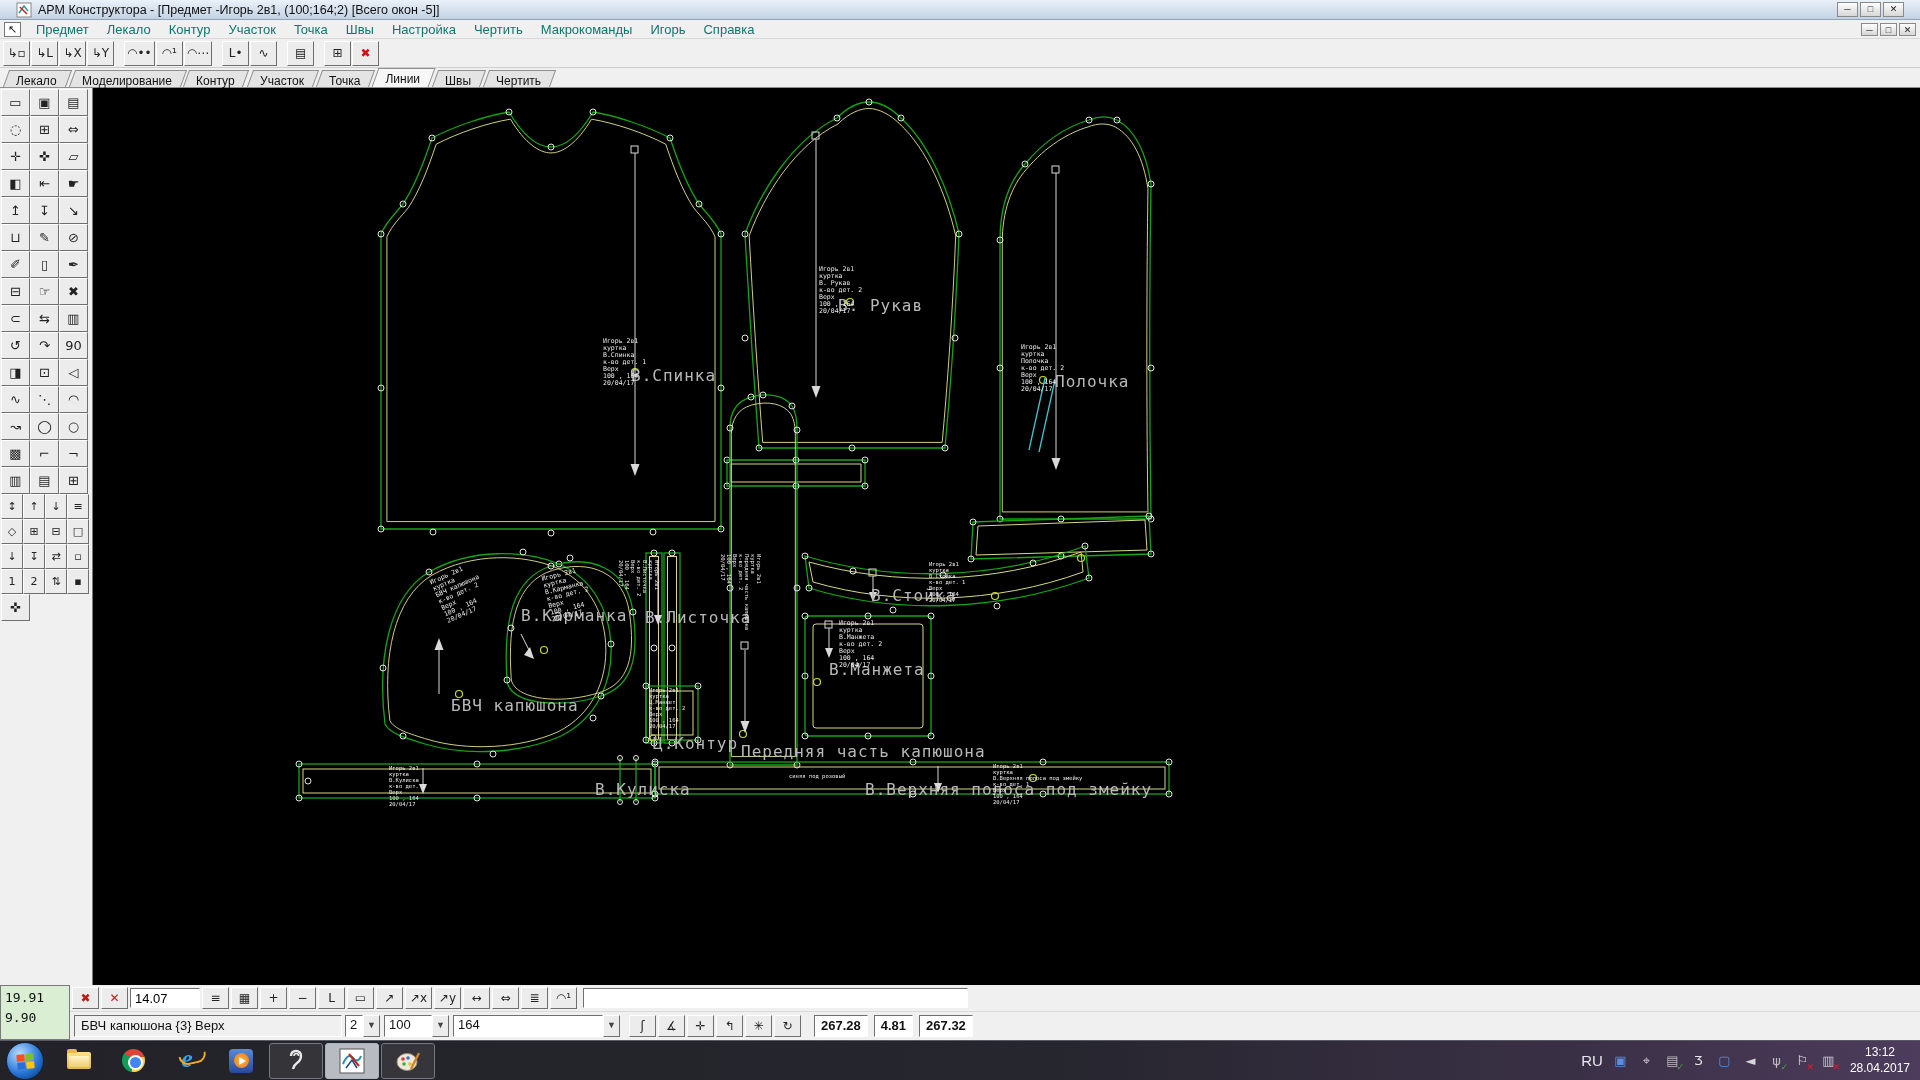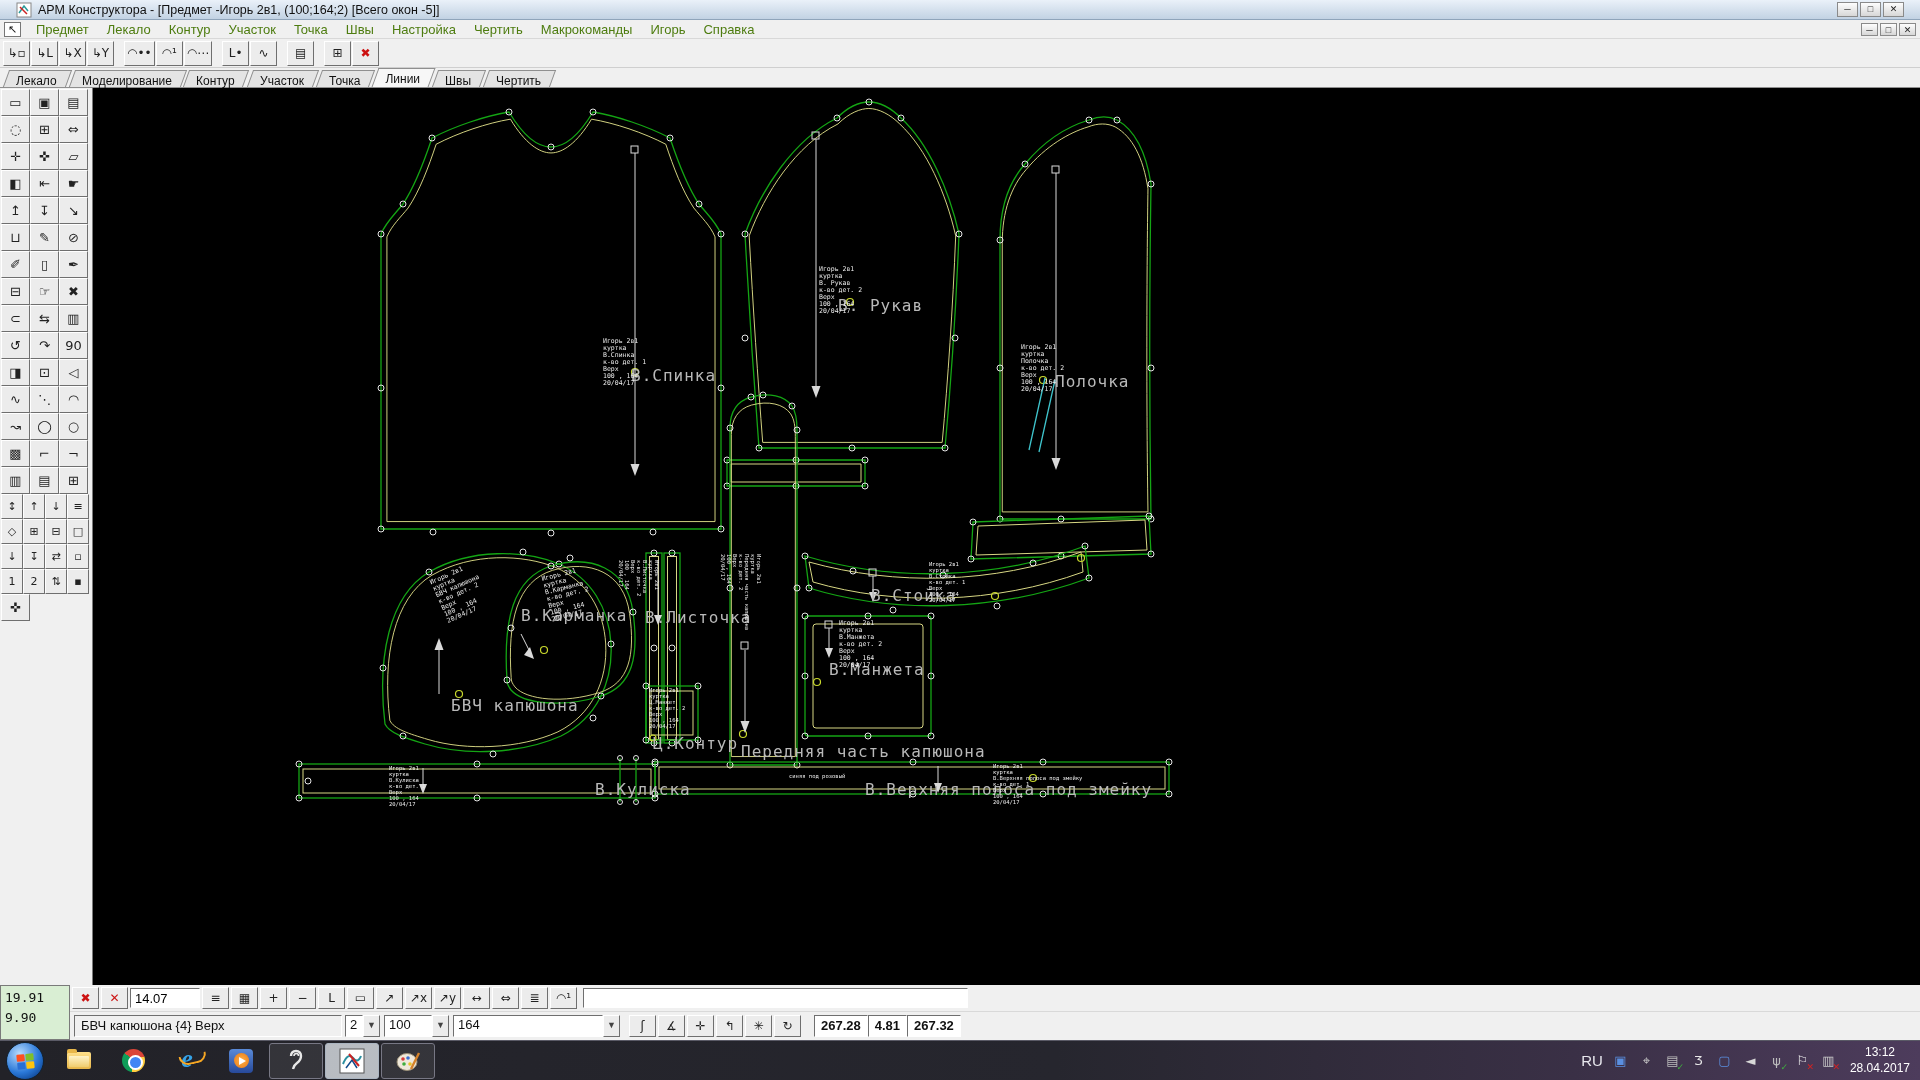--- a/index.html
+++ b/index.html
@@ -16,21 +16,21 @@
     display:flex; align-items:center; padding:0 16px; }
   #titlebar .title { font-size:12.5px; color:#111; margin-left:6px; white-space:nowrap; }
   .winbtns { margin-left:auto; display:flex; gap:2px; }
   .winbtn { width:21px; height:15px; font-size:9px; line-height:12px; text-align:center;
     color:#222; background:linear-gradient(#fdfdfd,#d7d7d7); border:1px solid #8a8a8a; }
 
   #menubar { position:absolute; left:0; top:20px; width:1920px; height:19px;
     background:#f0f0f0; border-bottom:1px solid #d8d8d8; display:flex; align-items:center; }
   .mdi-icon { width:17px; height:15px; margin:0 6px 0 4px; font-size:11px; line-height:13px;
     text-align:center; background:#fff; border:1px solid #777; color:#111; }
-  .menu-item { font-size:13px; color:#4d7c0f; padding:1px 9px; cursor:default; }
+  .menu-item { font-size:13px; color:#0f766e; padding:1px 9px; cursor:default; }
   #menubar .winbtns .winbtn { width:17px; height:13px; }
 
   #maintoolbar { position:absolute; left:0; top:39px; width:1920px; height:29px;
     background:#f0f0f0; border-bottom:1px solid #cfcfcf; display:flex; align-items:center; padding-left:3px; }
   .tb-group { display:flex; gap:1px; margin-right:10px; }
   .tb-btn { min-width:27px; height:25px; font-size:12px; line-height:22px; text-align:center;
     color:#222; padding:0 2px; font-family:"DejaVu Sans", sans-serif; }
 
   #tabstrip { position:absolute; left:0; top:68px; width:1920px; height:20px;
     background:#f0f0f0; border-bottom:1px solid #8f8f8f; display:flex; align-items:flex-end; padding-left:6px; }
@@ -680,21 +680,21 @@
           <button class="s-btn raised">↗x</button>
           <button class="s-btn raised">↗y</button>
           <button class="s-btn raised">↔</button>
           <button class="s-btn raised">⇔</button>
           <button class="s-btn raised">≣</button>
           <button class="s-btn raised">◠¹</button>
         </span>
       <input class="s-input sunken" style="width: 385px; margin-left: 4px;" value="">
     </div>
     <div id="srow2">
-      <div id="piecebox">БВЧ капюшона {4} Верх</div>
+      <div id="piecebox">БВЧ капюшона {3} Верх</div>
       <span id="row2-combos" style="display:flex;gap:4px">
           <span class="combo">
             <span class="cfield sunken" style="min-width: 18px;">2</span>
             <span class="carrow raised">▼</span>
           </span>
           <span class="combo">
             <span class="cfield sunken" style="min-width: 48px;">100</span>
             <span class="carrow raised">▼</span>
           </span>
           <span class="combo">
@@ -703,21 +703,21 @@
           </span>
         </span>
       <span id="row2-btns" style="display:flex;gap:2px;margin-left:6px">
           <button class="s-btn raised">ʃ</button>
           <button class="s-btn raised">∡</button>
           <button class="s-btn raised">✛</button>
           <button class="s-btn raised">↰</button>
           <button class="s-btn raised">✳</button>
           <button class="s-btn raised">↻</button>
         </span>
-      <span id="row2-readouts" style="display:flex;gap:0;margin-left:10px">
+      <span id="row2-readouts" style="display:flex;gap:6px;margin-left:10px">
           <span class="readout sunken">267.28</span>
           <span class="readout sunken">4.81</span>
           <span class="readout sunken">267.32</span>
         </span>
     </div>
   </div>
 
   <div id="taskbar">
     <div id="startorb">
         <span class="flag" id="start-flag">

